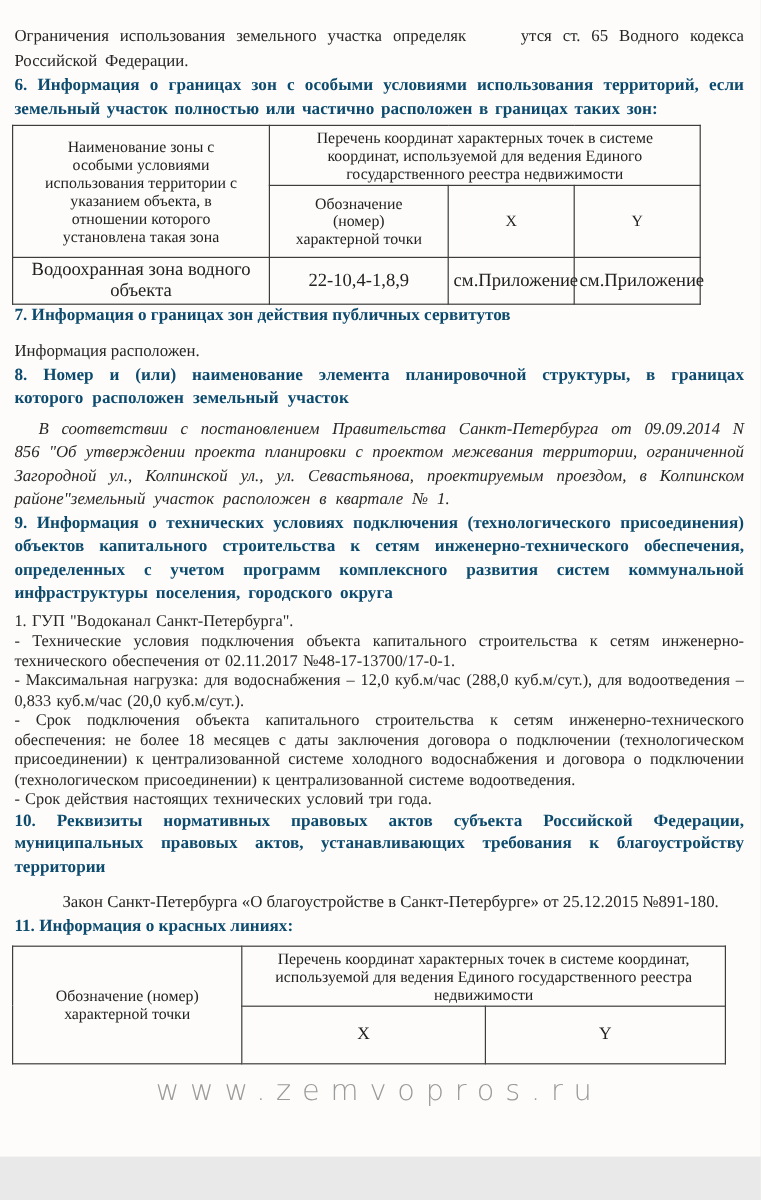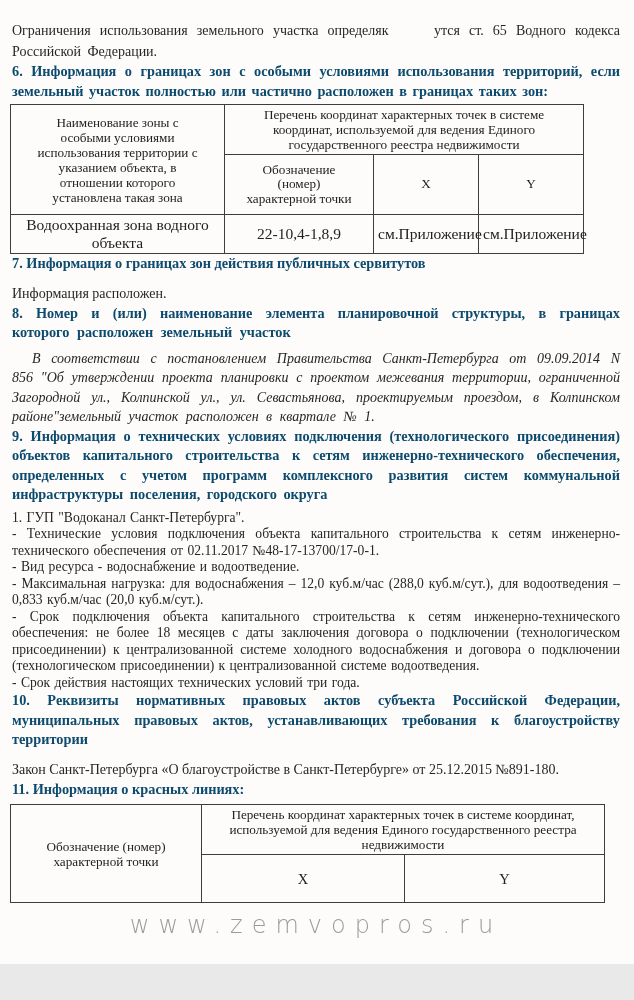--- a/index.html
+++ b/index.html
@@ -28,21 +28,21 @@
   .h9{margin-top:8px;word-spacing:3px;}
   .h10{margin-top:10px;word-spacing:6px;}
   .h11{margin-top:10px;}
   .p7{margin-top:10px;}
   .sec8-body{
     margin-top:6px;font-style:italic;word-spacing:4px;
     text-indent:20px;line-height:19.5px;text-align:justify;
   }
   .items{margin-top:5px;font-size:13.6px;line-height:16.5px;}
   .items p{text-align:justify;word-spacing:1px;}
-  .law{margin-top:10px;}
+  .law{margin-top:10px;margin-left:40px;}
   
   table{border-collapse:collapse;table-layout:fixed;margin-left:-2px;}
   td{border:1.6px solid #3d3d3d;text-align:center;vertical-align:middle;
      padding:2px 19px;box-sizing:border-box;color:#222;}
   .tbl1{margin-top:3px;width:573px;}
   .tbl1 .hdr{font-size:13.2px;line-height:15px;}
   .tbl1 .coords-cell{height:44px;}
   .tbl1 .sub-row td{height:60px;font-size:13.2px;line-height:14.5px;}
   .tbl1 .sub-xy{font-size:14.5px;}
   .tbl1 .data-row td{height:23px;font-size:15.5px;line-height:18px;padding:1px 4px;}
@@ -96,21 +96,20 @@
   <h2 class="sec h7">7. Информация о границах зон действия публичных сервитутов</h2>
   <p class="p7">Информация расположен.</p>
 
   <h2 class="sec h8">8. Номер и (или) наименование элемента планировочной структуры, в границах которого расположен земельный участок</h2>
   <p class="sec8-body">В соответствии с постановлением Правительства Санкт-Петербурга от 09.09.2014 N 856 "Об утверждении проекта планировки с проектом межевания территории, ограниченной Загородной ул., Колпинской ул., ул. Севастьянова, проектируемым проездом, в Колпинском районе"земельный участок расположен в квартале № 1.</p>
 
   <h2 class="sec h9">9. Информация о технических условиях подключения (технологического присоединения) объектов капитального строительства к сетям инженерно-технического обеспечения, определенных с учетом программ комплексного развития систем коммунальной инфраструктуры поселения, городского округа</h2>
   <div class="items">
     <p>1. ГУП "Водоканал Санкт-Петербурга".</p>
     <p>- Технические условия подключения объекта капитального строительства к сетям инженерно-технического обеспечения от 02.11.2017 №48-17-13700/17-0-1.</p>
-    <p>- Вид ресурса - водоснабжение и водоотведение.</p>
     <p>- Максимальная нагрузка: для водоснабжения – 12,0 куб.м/час (288,0 куб.м/сут.), для водоотведения – 0,833 куб.м/час (20,0 куб.м/сут.).</p>
     <p>- Срок подключения объекта капитального строительства к сетям инженерно-технического обеспечения: не более 18 месяцев с даты заключения договора о подключении (технологическом присоединении) к централизованной системе холодного водоснабжения и договора о подключении (технологическом присоединении) к централизованной системе водоотведения.</p>
     <p>- Срок действия настоящих технических условий три года.</p>
   </div>
 
   <h2 class="sec h10">10. Реквизиты нормативных правовых актов субъекта Российской Федерации, муниципальных правовых актов, устанавливающих требования к благоустройству территории</h2>
   <p class="law">Закон Санкт-Петербурга «О благоустройстве в Санкт-Петербурге» от 25.12.2015 №891-180.</p>
 
   <h2 class="sec h11">11. Информация о красных линиях:</h2>
 

